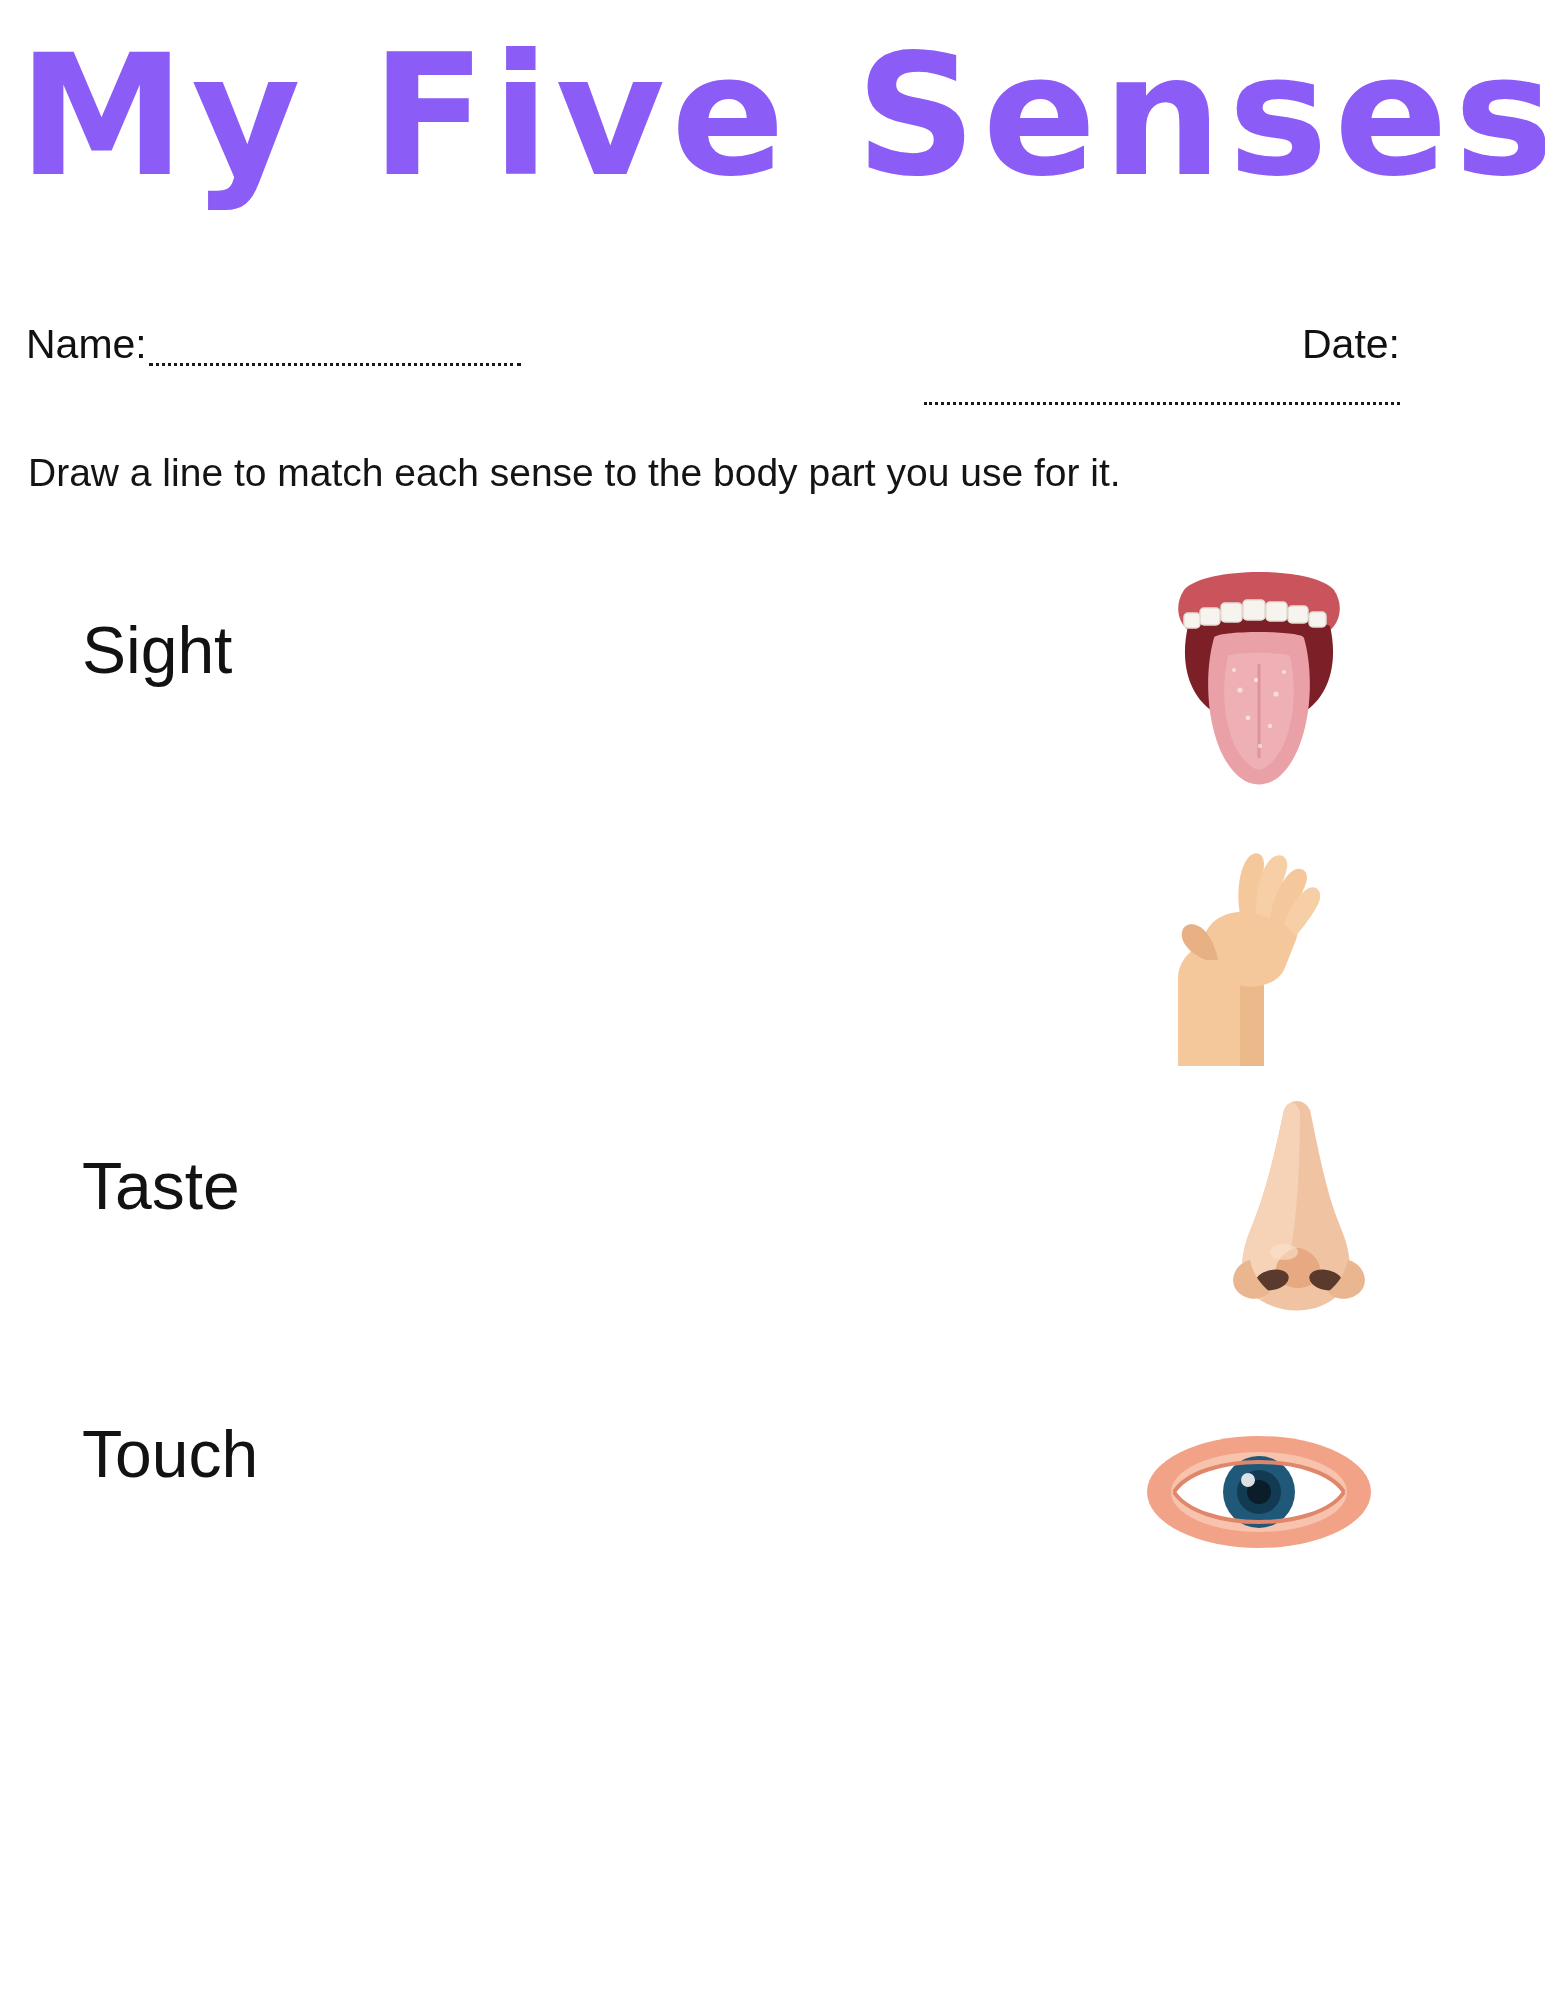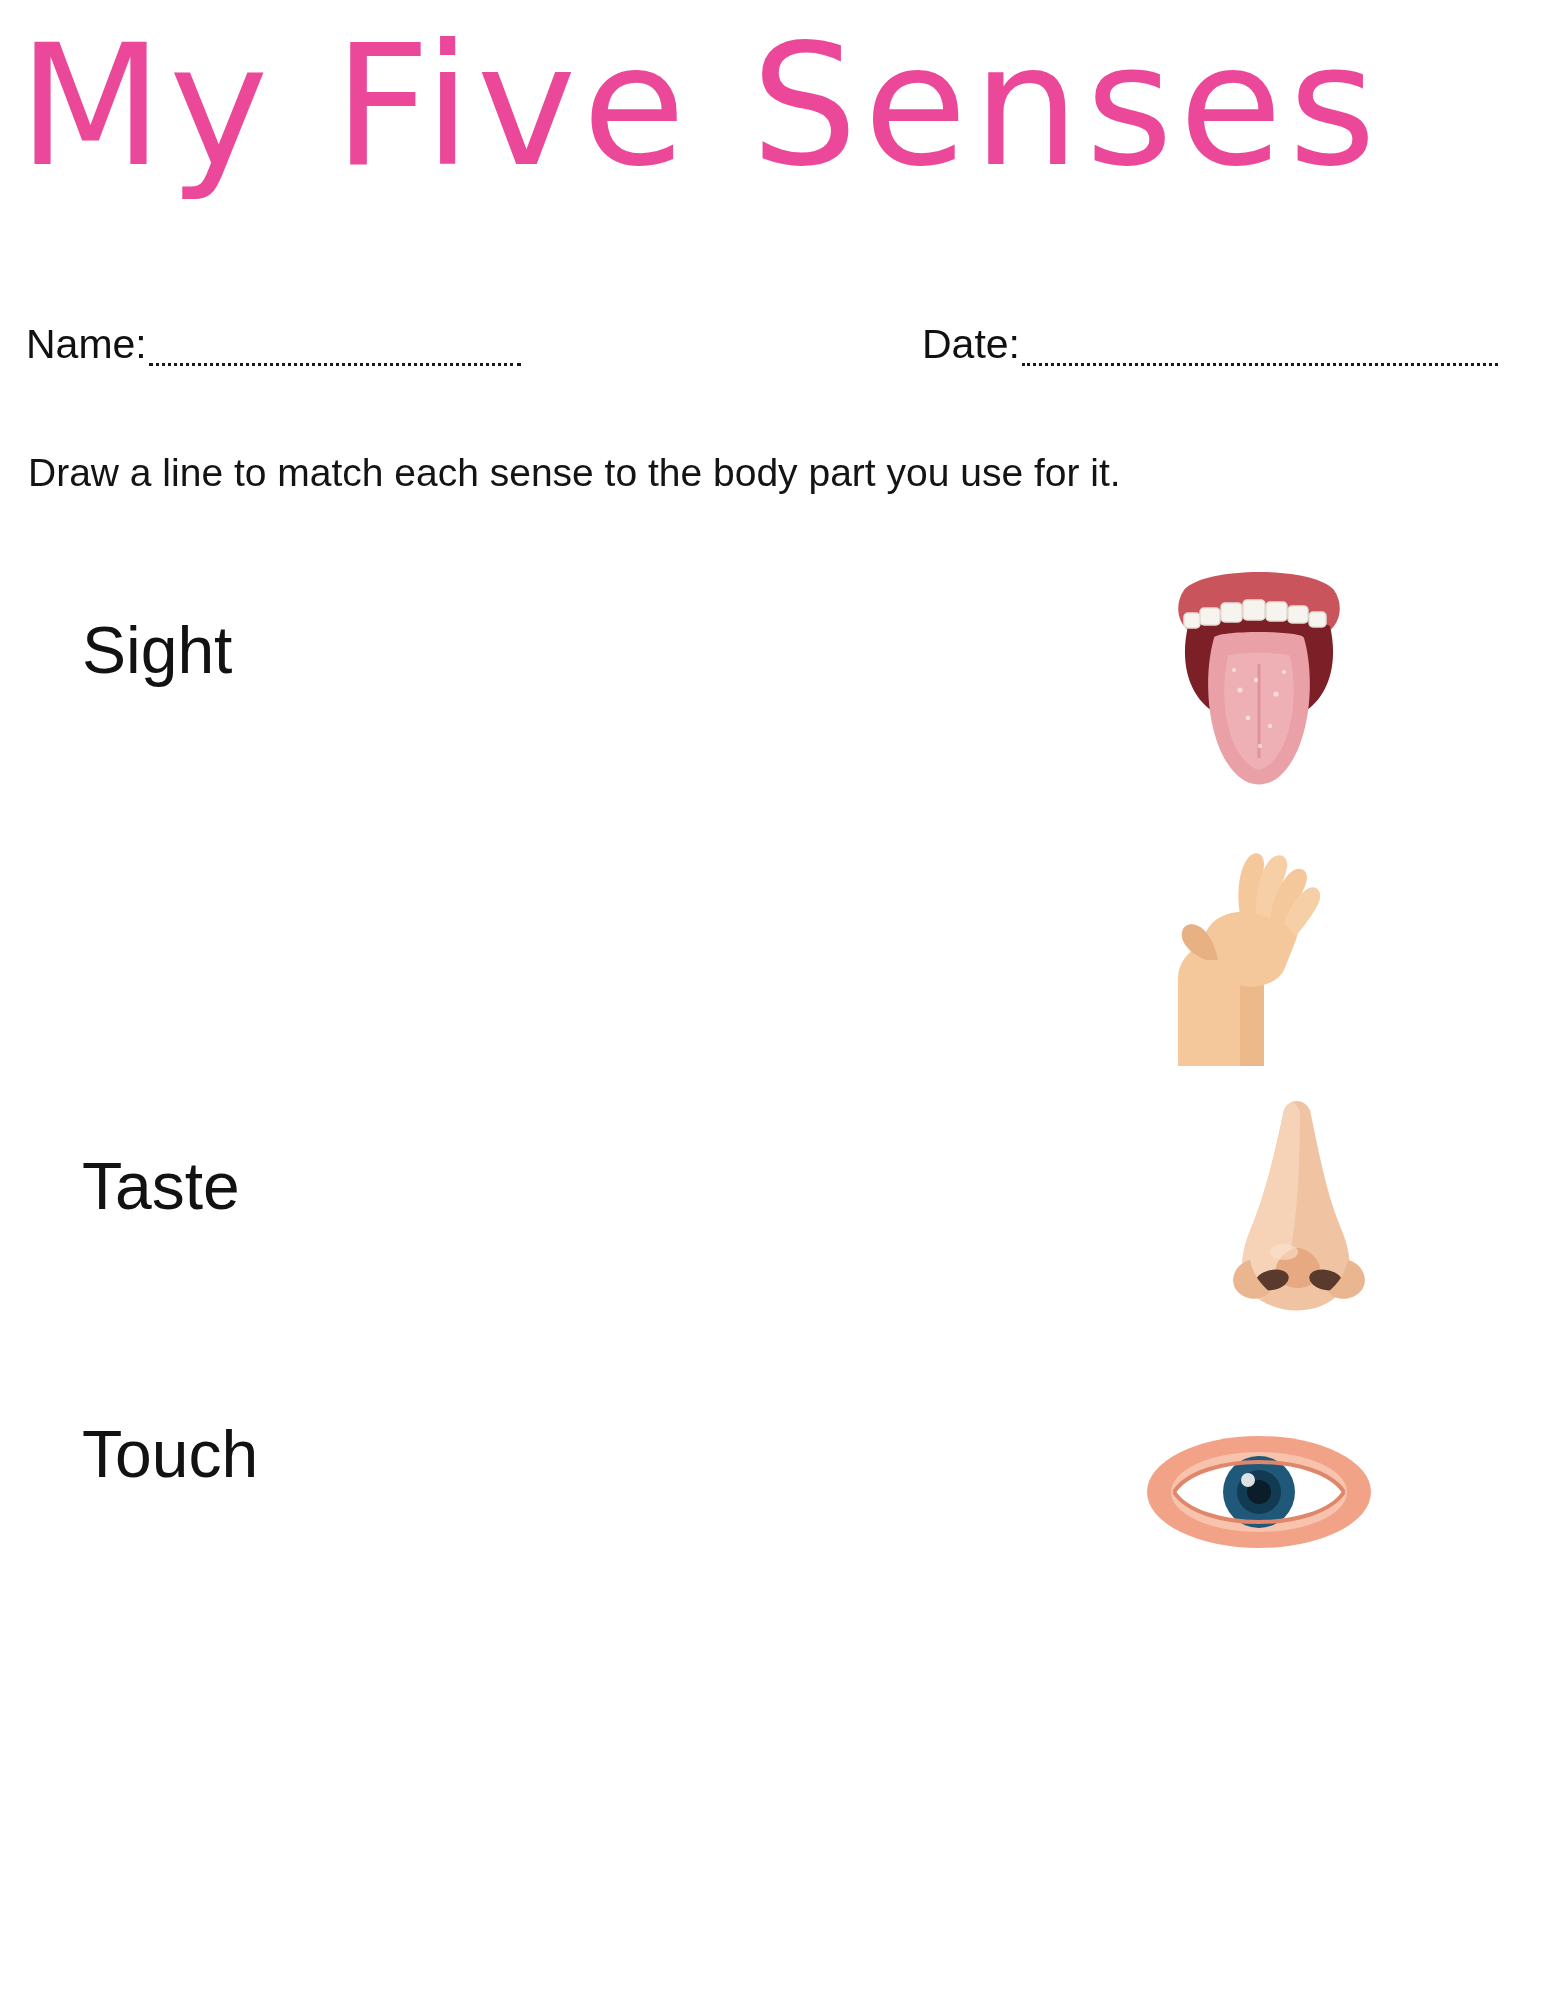--- a/index.html
+++ b/index.html
@@ -20,28 +20,28 @@
     position: absolute;
     left: 0; top: 0;
     width: 1545px;
     height: 2000px;
   }
 
   
   .title {
     position: absolute;
     left: 18px;
-    top: 10px;
+    top: 20px;
     width: 1500px;
     font-family: "DejaVu Sans", sans-serif;
     font-size: 168px;
     line-height: 1.15;
-    font-weight: 400;
+    font-weight: 700;
     letter-spacing: 6px;
-    color: #ec4899;
+    color: #8b5cf6;
     white-space: nowrap;
   }
 
   
   .namedate {
     position: absolute;
     left: 26px;
     top: 322px;
     width: 1480px;
     height: 50px;
@@ -57,21 +57,21 @@
     color: #111;
     white-space: nowrap;
   }
   .field-rule {
     border-bottom: 3px dotted #1a1a1a;
     height: 36px;
     margin-left: 2px;
   }
   .field-name { left: 0; top: 0; }
   .field-name .field-rule { width: 372px; }
-  .field-date { left: 896px; top: 0; }
+  .field-date { left: 896px; top: 0; flex-direction: column; }
   .field-date .field-rule { width: 476px; }
 
   
   .instruction {
     position: absolute;
     left: 28px;
     top: 450px;
     width: 1420px;
     font-size: 39px;
     line-height: 46px;

